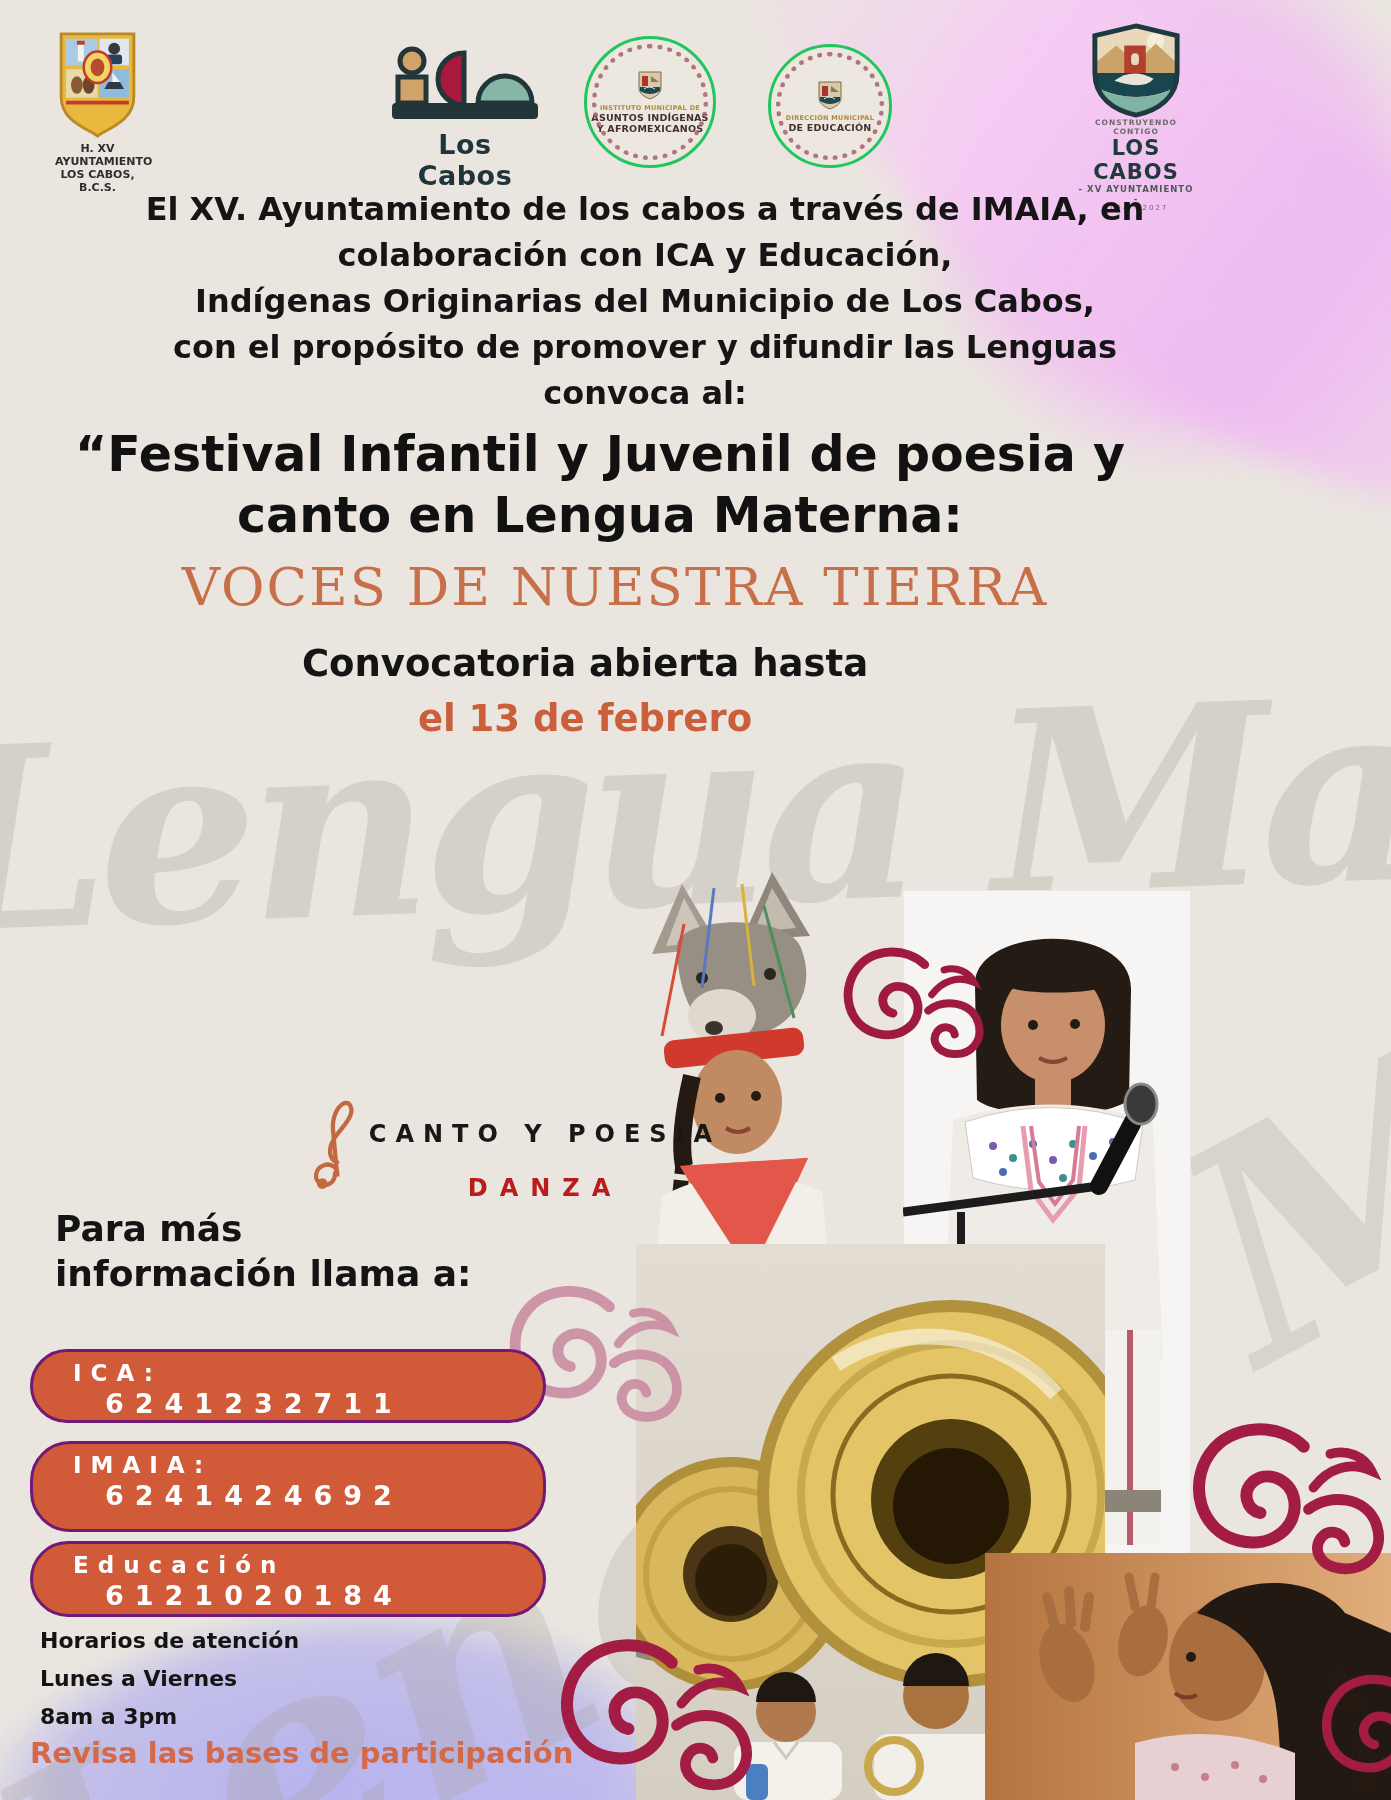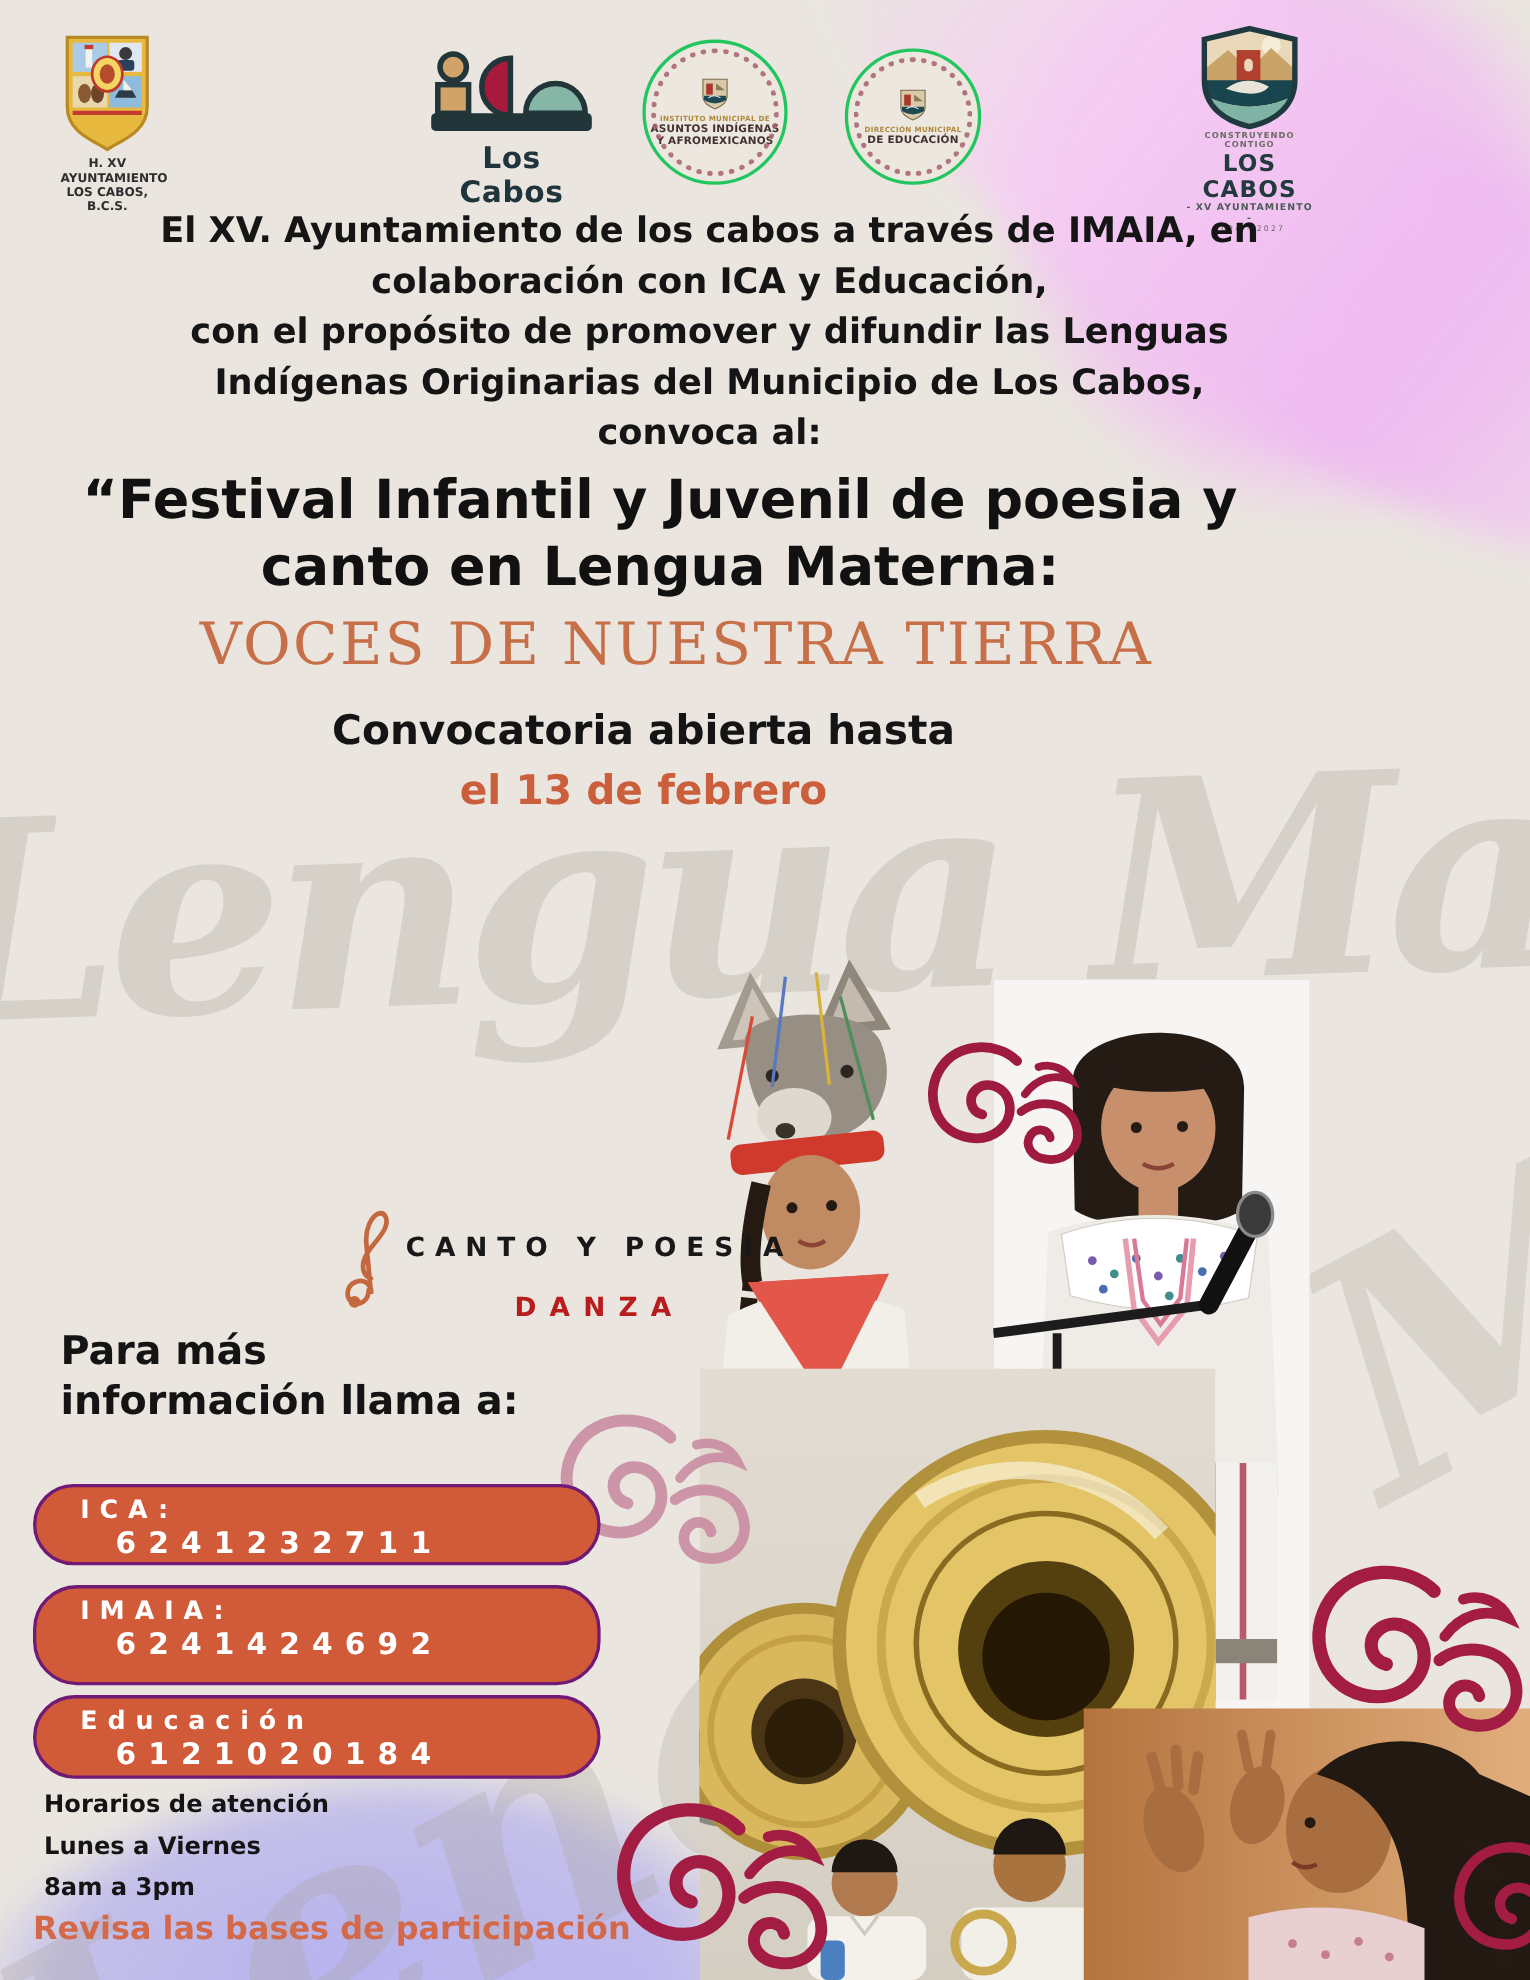--- a/index.html
+++ b/index.html
@@ -158,22 +158,22 @@
       <div class="shield-tag">CONSTRUYENDO CONTIGO</div>
       <div class="shield-name">LOS CABOS</div>
       <div class="shield-sub">- XV AYUNTAMIENTO -</div>
       <div class="shield-years">2024 - 2027</div>
     </div>
   </div>
 
   <div class="abs z4 intro ink">
     <div>El XV. Ayuntamiento de los cabos a través de IMAIA, en</div>
     <div>colaboración con ICA y Educación,</div>
+    <div>Indígenas Originarias del Municipio de Los Cabos,</div>
     <div>con el propósito de promover y difundir las Lenguas</div>
-    <div>Indígenas Originarias del Municipio de Los Cabos,</div>
     <div>convoca al:</div>
   </div>
 
   <div class="abs z4 title">
     <div>“Festival Infantil y Juvenil de poesia y</div>
     <div>canto en Lengua Materna:</div>
   </div>
   <div class="abs z4 subtitle">VOCES DE NUESTRA TIERRA</div>
   <div class="abs z4 dl1">Convocatoria abierta hasta</div>
   <div class="abs z4 dl2">el 13 de febrero</div>

